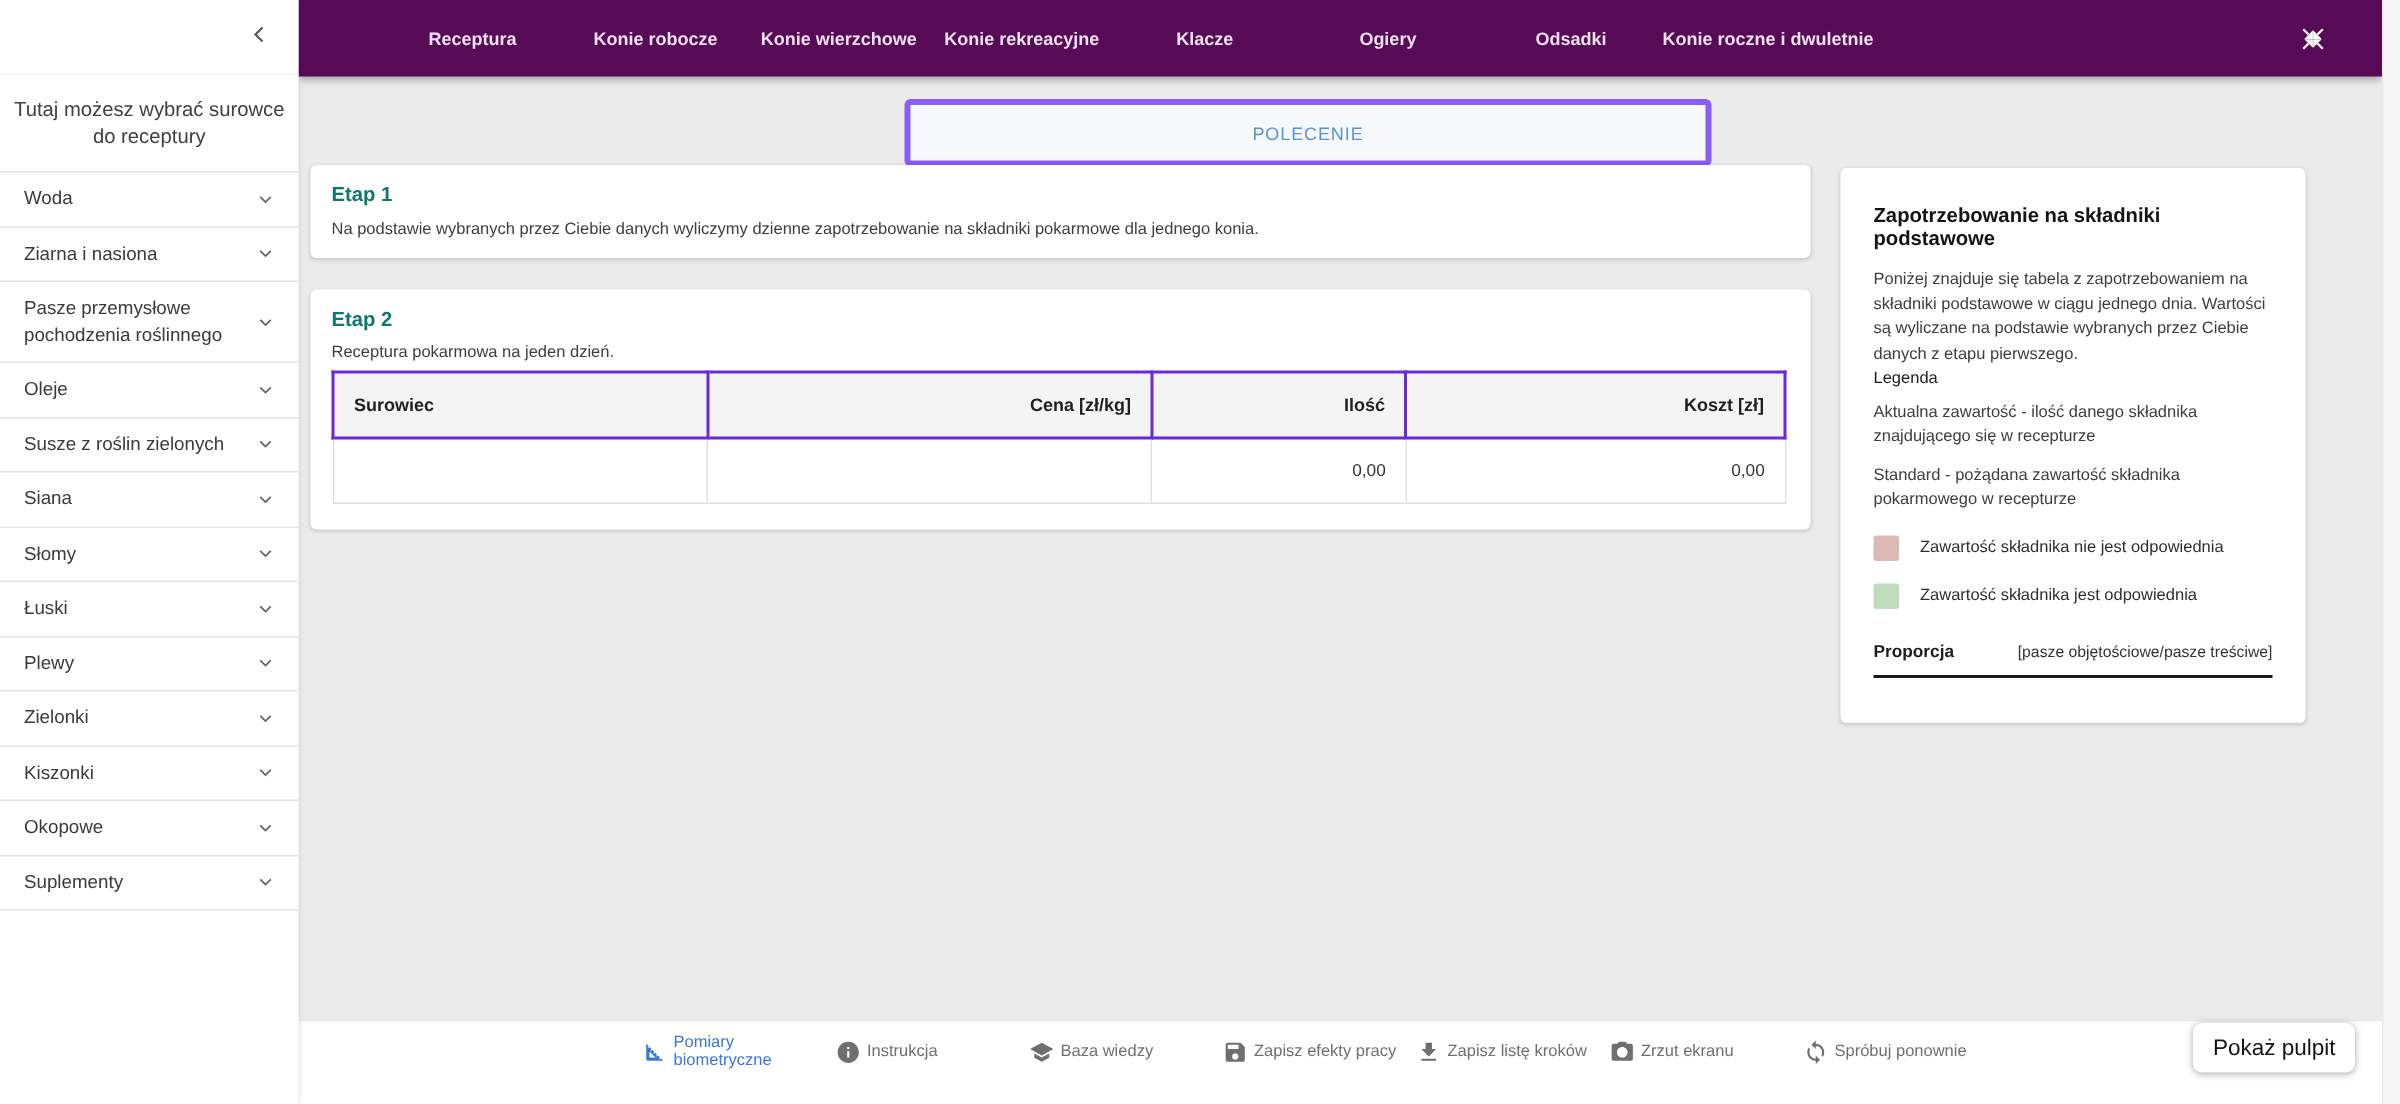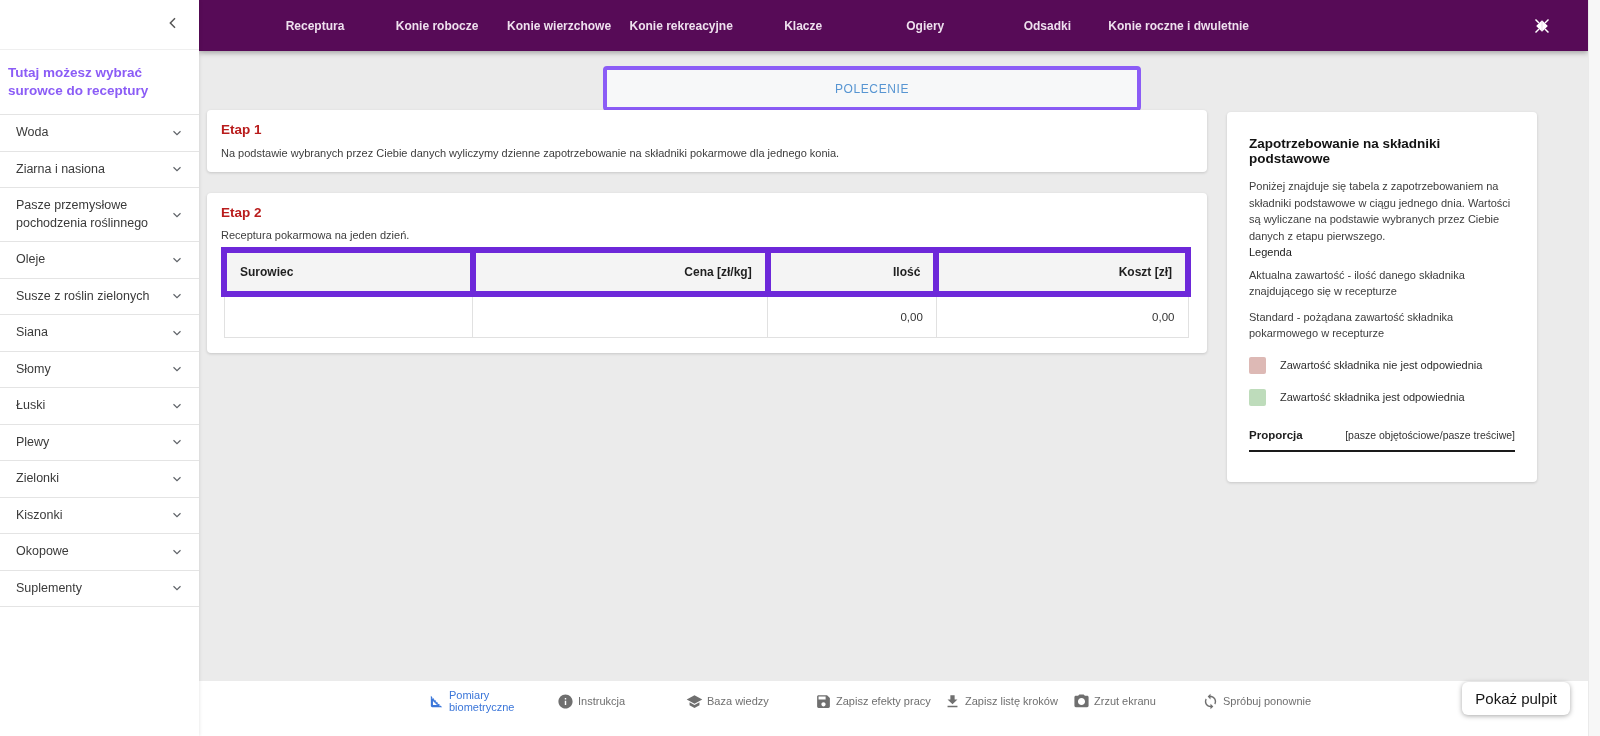--- a/index.html
+++ b/index.html
@@ -17,43 +17,43 @@
     background:none; border:none; cursor:pointer; color:#fff; padding:0; }
   .compress-btn svg { width:20px; height:20px; display:block; margin:auto; }
 
   
   .sidebar { position:absolute; left:0; top:0; width:199px; height:736px; background:#fff;
     z-index:6; box-shadow:1px 0 3px rgba(0,0,0,.08); }
   .sidebar-header { height:50px; display:flex; align-items:center; justify-content:flex-end;
     padding-right:14px; border-bottom:1px solid #efefef; }
   .collapse-btn { background:none; border:none; cursor:pointer; color:#555; width:24px; height:24px; padding:0; }
   .collapse-btn svg { width:16px; height:16px; }
-  .sidebar-title { padding:14px 8px 15px; text-align:left; font-weight:700; font-size:13.5px;
-    color:#8b5cf6; line-height:1.3; }
+  .sidebar-title { padding:14px 8px 15px; text-align:center; font-weight:400; font-size:13.5px;
+    color:#404040; line-height:1.3; }
   .sidebar-item { display:flex; align-items:center; justify-content:space-between;
     padding:9px 15px 9px 16px; border-top:1px solid #e4e4e4; cursor:pointer; background:#fff; }
   .sidebar-item:last-child { border-bottom:1px solid #e4e4e4; }
   .sidebar-item-label { font-size:12.5px; color:#3a3a3a; line-height:1.4; padding-right:4px; }
   .chev { color:#5f6368; flex:none; display:flex; }
   .chev svg { width:14px; height:14px; }
 
   
   .content { position:absolute; left:199px; top:51px; width:1389px; height:630px; }
   .polecenie { position:absolute; left:404px; top:15px; width:538px; height:45px;
     background:#f7f8f9; border:4px solid #8b5cf6; border-radius:4px; color:#5795d2;
     font-size:12px; letter-spacing:.6px; cursor:pointer; font-family:inherit; }
   .card { position:absolute; background:#fff; border-radius:4px;
     box-shadow:0 1px 3px rgba(0,0,0,.16); }
   .etap1 { left:8px; top:59px; width:1000px; height:62px; padding:12px 14px; }
   .etap2 { left:8px; top:142px; width:1000px; height:160px; padding:12px 14px; }
-  .card-title { font-size:13.5px; font-weight:700; color:#b91c1c; }
+  .card-title { font-size:13.5px; font-weight:700; color:#0f766e; }
   .card-desc { font-size:11px; color:#3d3d3d; margin-top:10px; }
   .etap2 .card-desc { margin-top:9px; }
   .recipe-table { width:970px; border-collapse:collapse; margin-top:6px; }
-  .recipe-table th { background:#f4f4f4; border:6px solid #6d28d9; font-size:12px;
+  .recipe-table th { background:#f4f4f4; border:2px solid #6d28d9; font-size:12px;
     font-weight:700; color:#1f1f1f; height:44px; padding:0 13px; }
   .recipe-table td { background:#fff; border:1px solid #e1e1e1; font-size:11.5px;
     color:#333; height:43px; padding:0 13px; }
   .col-left { text-align:left; } .col-right { text-align:right; }
 
   
   .panel { position:absolute; left:1028px; top:61px; width:310px; height:370px; background:#fff;
     border-radius:4px; box-shadow:0 1px 3px rgba(0,0,0,.16); padding:24px 22px; }
   .panel-title { font-size:13.5px; font-weight:700; color:#131313; }
   .panel-desc { font-size:11px; color:#3d3d3d; line-height:1.5; margin-top:12px; }

